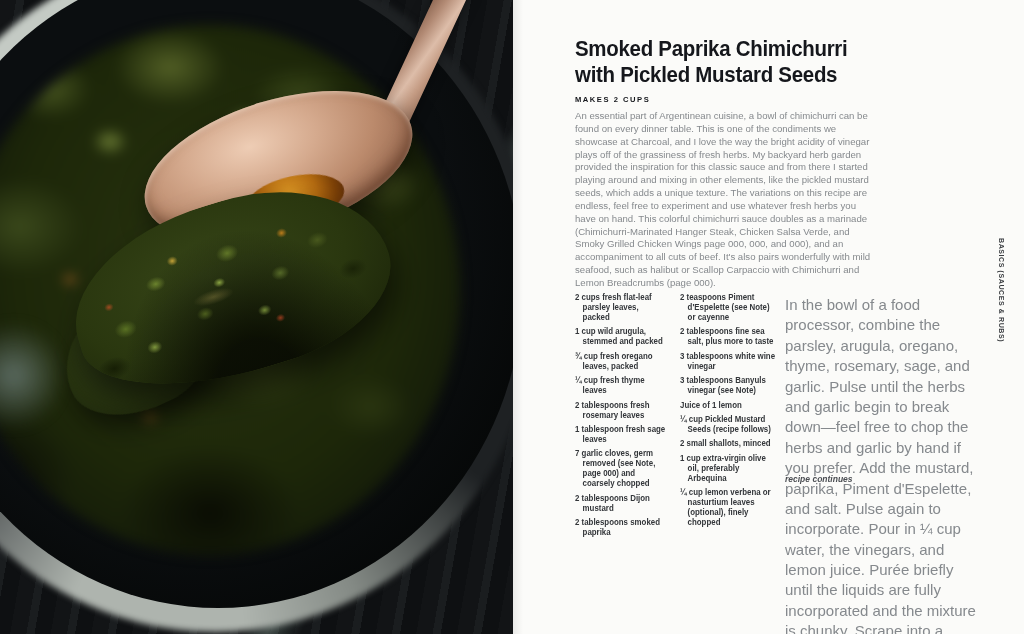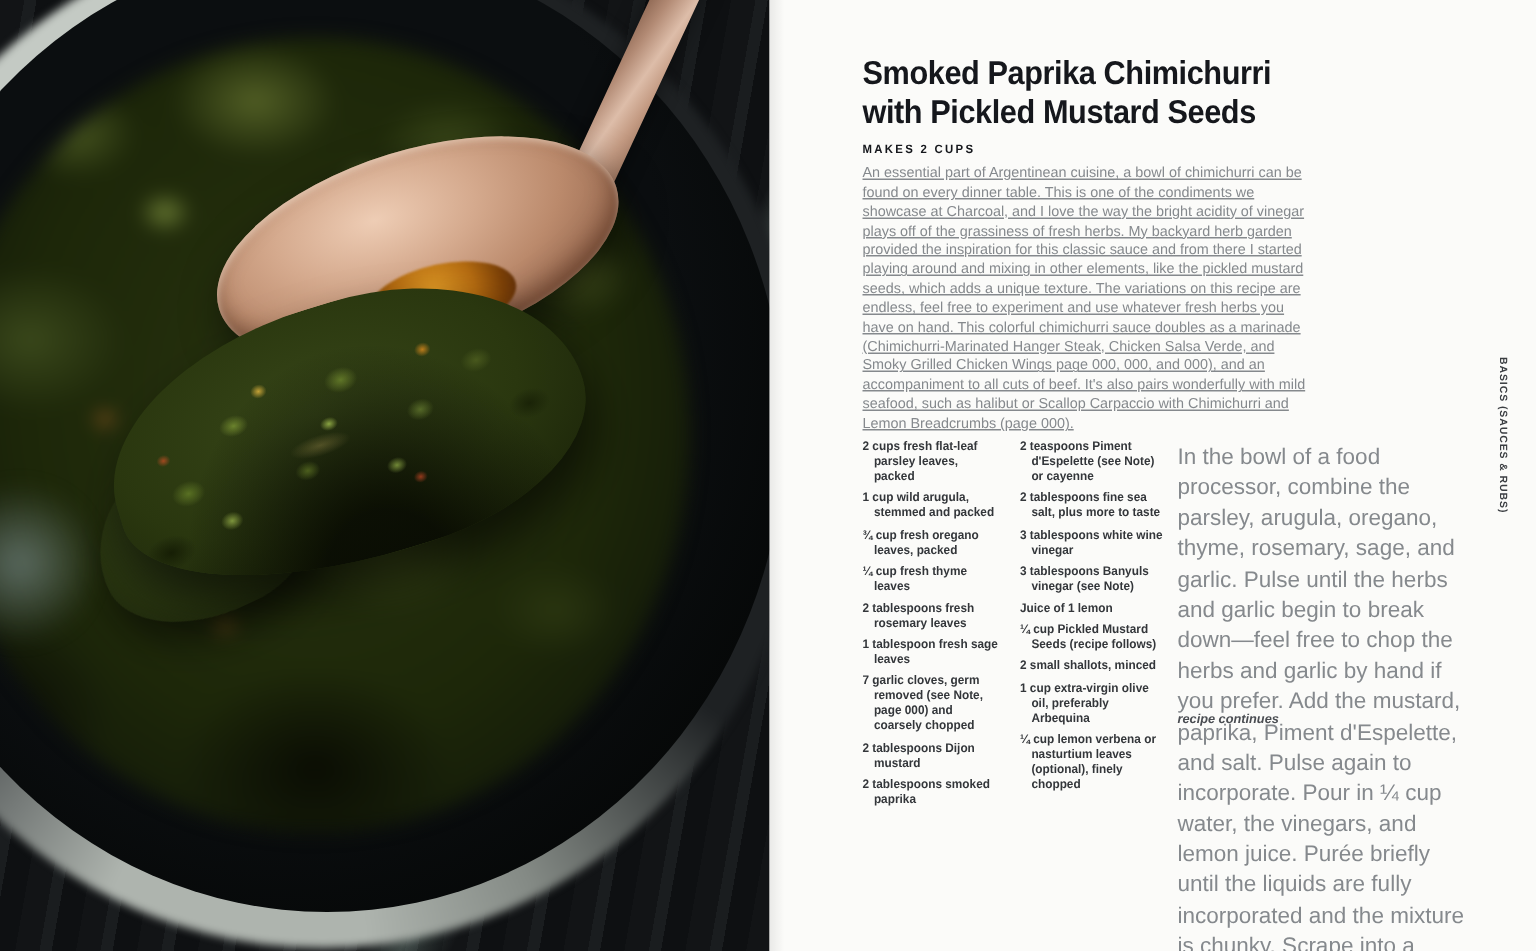--- a/index.html
+++ b/index.html
@@ -102,21 +102,21 @@
   
   .page { position:absolute; left:513px; top:0; width:543px; height:634px; background:#fbfbf9; color:#1d2025; }
   .page::before { content:""; position:absolute; left:0; top:0; bottom:0; width:10px;
     background: linear-gradient(90deg, rgba(0,0,0,0.07), rgba(0,0,0,0)); }
 
   .title { position:absolute; left:62px; top:36px; font-size:22px; font-weight:bold; line-height:1.2;
     letter-spacing:-0.3px; color:#15171c; transform:scaleX(0.93); transform-origin:left top; white-space:nowrap; }
   .yield { position:absolute; left:62px; top:95px; font-size:8px; font-weight:bold; letter-spacing:1.6px;
     color:#15171c; transform:scaleX(0.95); transform-origin:left top; }
   .intro { position:absolute; left:62px; top:110px; width:298px; font-size:9.6px; line-height:1.34;
-    color:#85898d;text-decoration:underline; }
+    color:#85898d; }
 
   .ingredients { position:absolute; top:293px; font-size:8.3px; font-weight:bold; line-height:1.2;
     color:#33363a; transform:scaleX(0.95); transform-origin:left top; }
   .ing-col1 { left:62px; width:96px; }
   .ing-col2 { left:167px; width:101px; }
   .ing-item { padding-left:8px; text-indent:-8px; margin-bottom:4.5px; }
 
   .instructions { position:absolute; left:272px; top:295px; width:193px; font-size:15px; line-height:1.36;
     color:#85898d; }
   .continues { position:absolute; left:272px; top:474px; width:193px; text-align:left;

